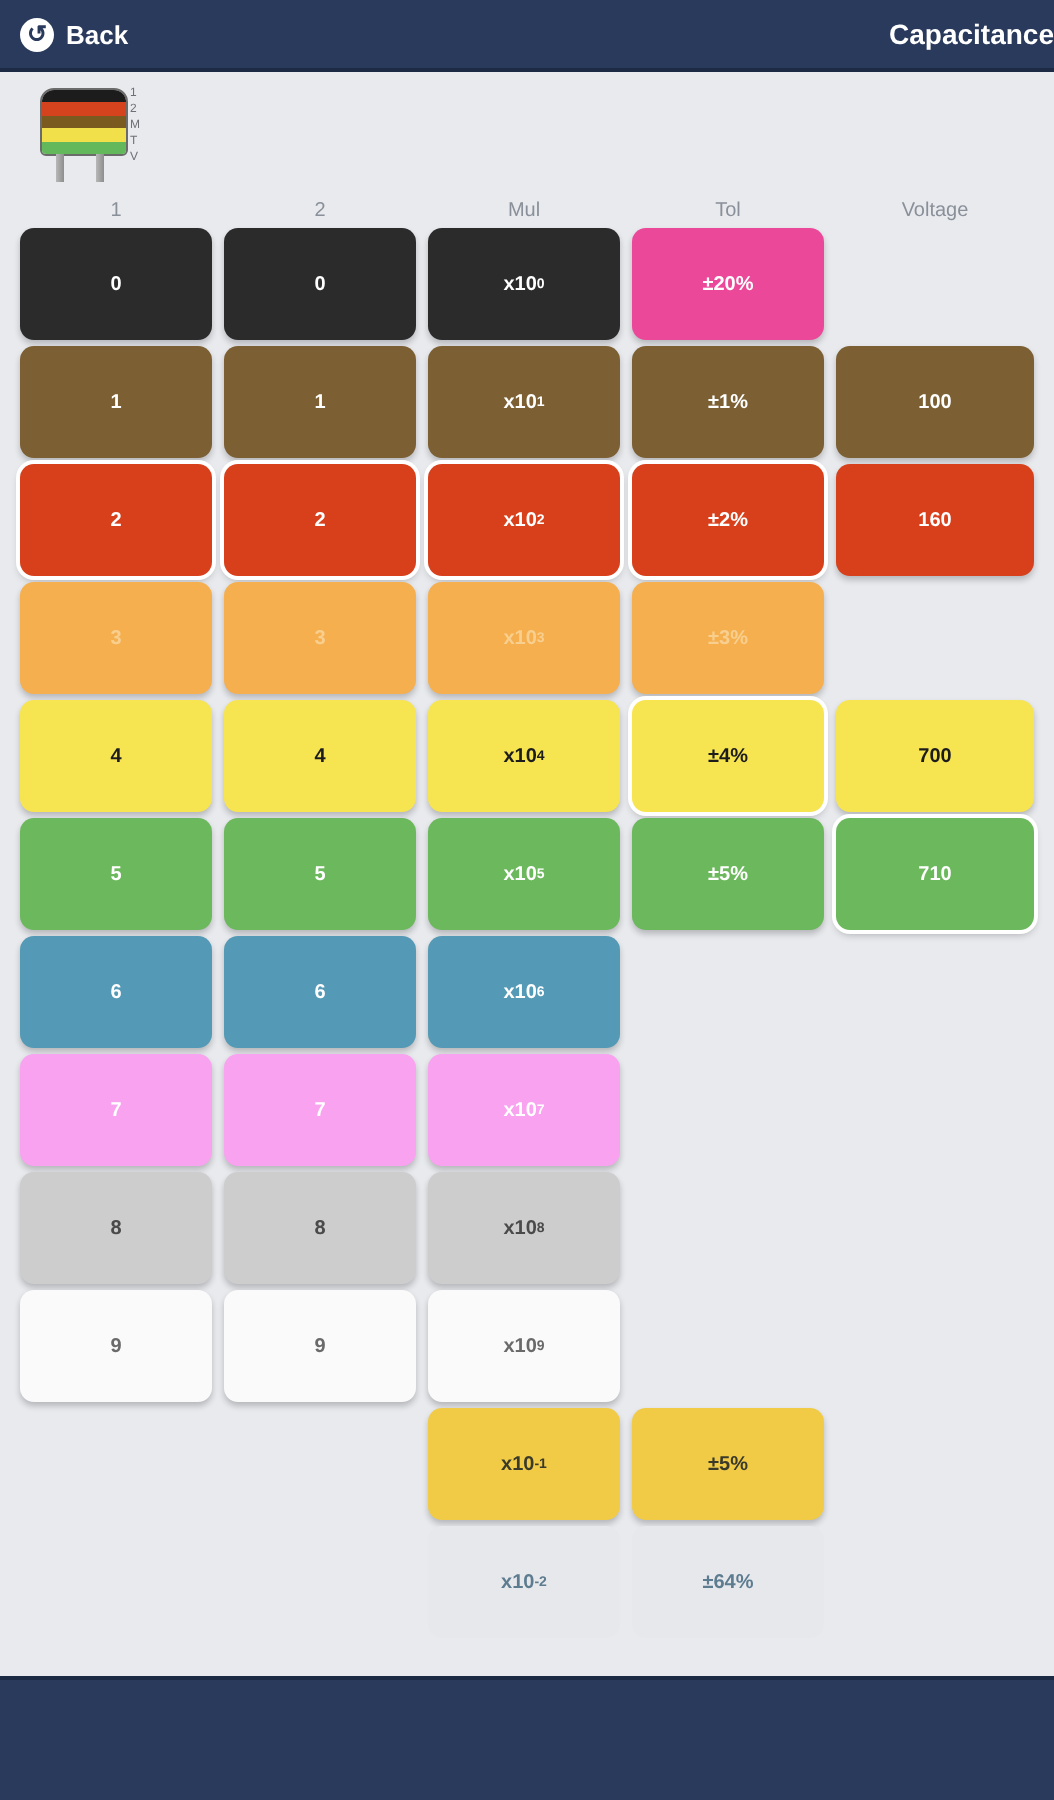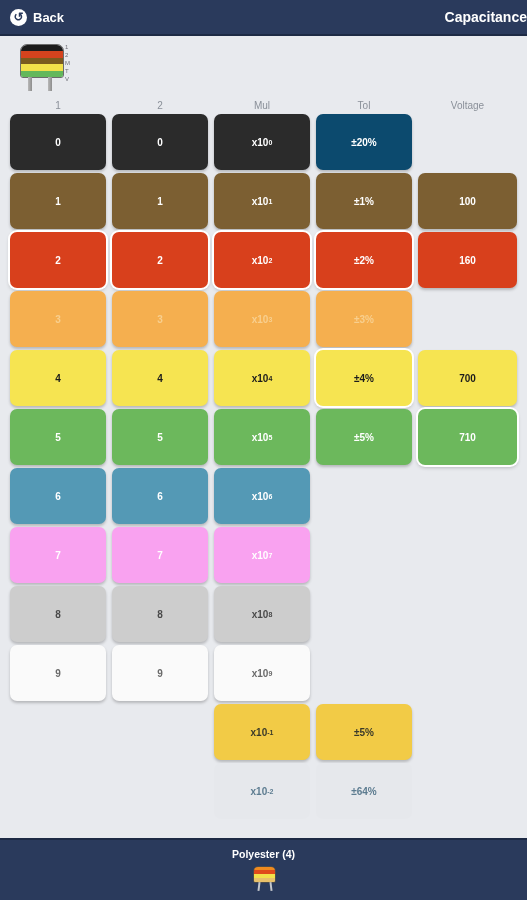--- a/index.html
+++ b/index.html
@@ -172,21 +172,21 @@
       <div class="colhead" style="left: 418px; width: 99px;">Voltage</div>
     </div>
 
   <div class="grid" id="grid">
       <div class="cell" style="left: 10px; width: 96px; top: 0px; height: 56px; background: rgb(43, 43, 43); color: rgb(255, 255, 255);">0</div>
       <div class="cell" style="left: 112px; width: 96px; top: 0px; height: 56px; background: rgb(43, 43, 43); color: rgb(255, 255, 255);">0</div>
       <div class="cell" style="left: 214px; width: 96px; top: 0px; height: 56px; background: rgb(43, 43, 43); color: rgb(255, 255, 255);">
         <span>x10</span>
         <sup>0</sup>
       </div>
-      <div class="cell" style="left: 316px; width: 96px; top: 0px; height: 56px; background: #0c4a6e; color: rgb(255, 255, 255);">±20%</div>
+      <div class="cell" style="left: 316px; width: 96px; top: 0px; height: 56px; background: #ec4899; color: rgb(255, 255, 255);">±20%</div>
       <div class="cell" style="left: 10px; width: 96px; top: 59px; height: 56px; background: rgb(124, 95, 50); color: rgb(255, 255, 255);">1</div>
       <div class="cell" style="left: 112px; width: 96px; top: 59px; height: 56px; background: rgb(124, 95, 50); color: rgb(255, 255, 255);">1</div>
       <div class="cell" style="left: 214px; width: 96px; top: 59px; height: 56px; background: rgb(124, 95, 50); color: rgb(255, 255, 255);">
         <span>x10</span>
         <sup>1</sup>
       </div>
       <div class="cell" style="left: 316px; width: 96px; top: 59px; height: 56px; background: rgb(124, 95, 50); color: rgb(255, 255, 255);">±1%</div>
       <div class="cell" style="left: 418px; width: 99px; top: 59px; height: 56px; background: rgb(124, 95, 50); color: rgb(255, 255, 255);">100</div>
       <div class="cell sel" style="left: 10px; width: 96px; top: 118px; height: 56px; background: rgb(216, 64, 28); color: rgb(255, 255, 255);">2</div>
       <div class="cell sel" style="left: 112px; width: 96px; top: 118px; height: 56px; background: rgb(216, 64, 28); color: rgb(255, 255, 255);">2</div>
@@ -249,28 +249,15 @@
       </div>
       <div class="cell" style="left: 316px; width: 96px; top: 590px; height: 56px; background: rgb(242, 203, 70); color: rgb(58, 58, 42);">±5%</div>
       <div class="cell" style="left: 214px; width: 96px; top: 649px; height: 56px; background: rgb(230, 232, 236); color: rgb(93, 124, 144); box-shadow: none;">
         <span>x10</span>
         <sup>-2</sup>
       </div>
       <div class="cell" style="left: 316px; width: 96px; top: 649px; height: 56px; background: rgb(230, 232, 236); color: rgb(93, 124, 144); box-shadow: none;">±64%</div>
     </div>
 
   <div class="tabbar" id="tabbar">
-      <div class="tab">
-        <div class="tab-label">Polyester (4)</div>
-        <div class="tab-icon">
-          <div class="poly-body">
-            <div class="poly-band" style="background: rgb(240, 138, 30); height: 3.75px;"></div>
-            <div class="poly-band" style="background: rgb(224, 74, 26); height: 3.75px;"></div>
-            <div class="poly-band" style="background: rgb(242, 224, 74); height: 3.75px;"></div>
-            <div class="poly-band" style="background: rgb(232, 192, 106); height: 3.75px;"></div>
-          </div>
-          <div class="poly-leg l"></div>
-          <div class="poly-leg r"></div>
-        </div>
-      </div>
     </div>
 
 </div>
 
 </body></html>

